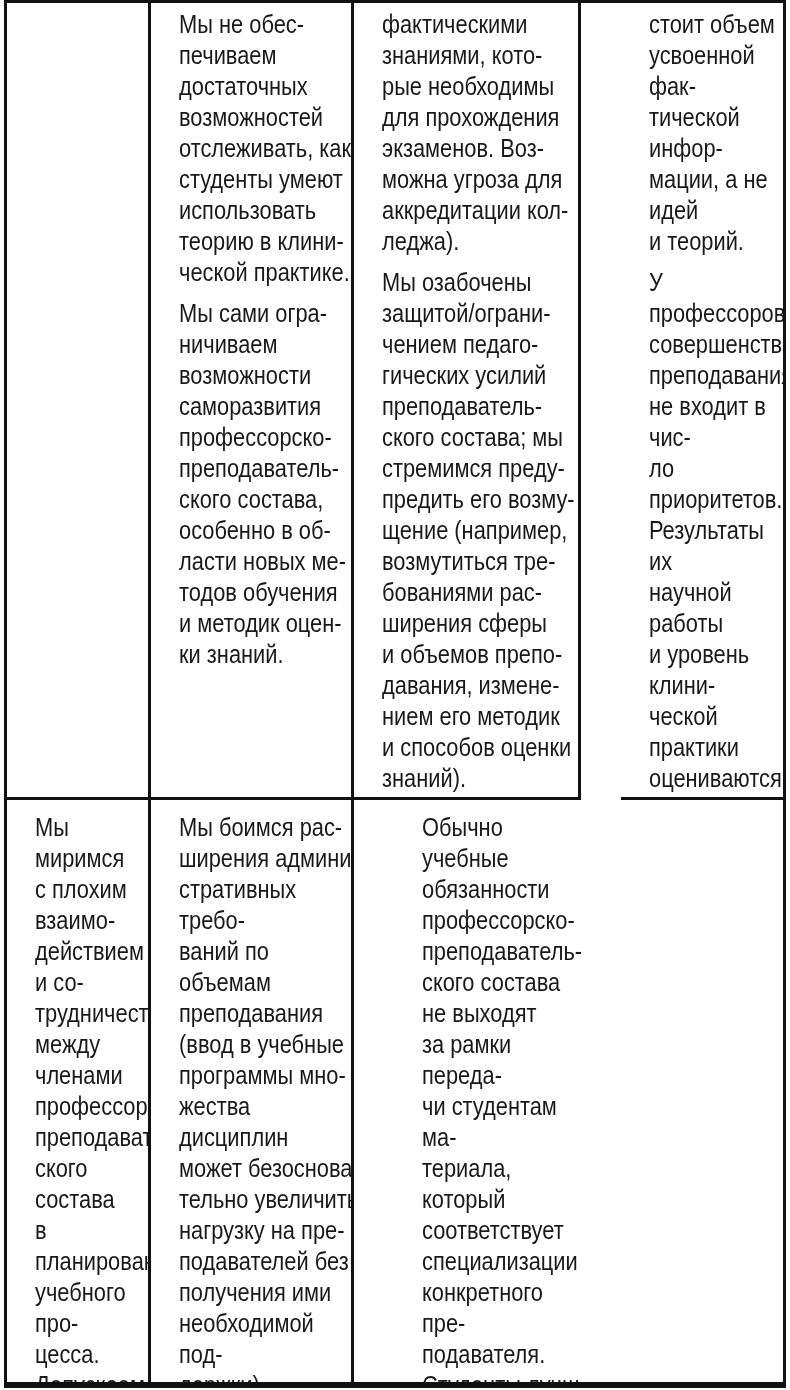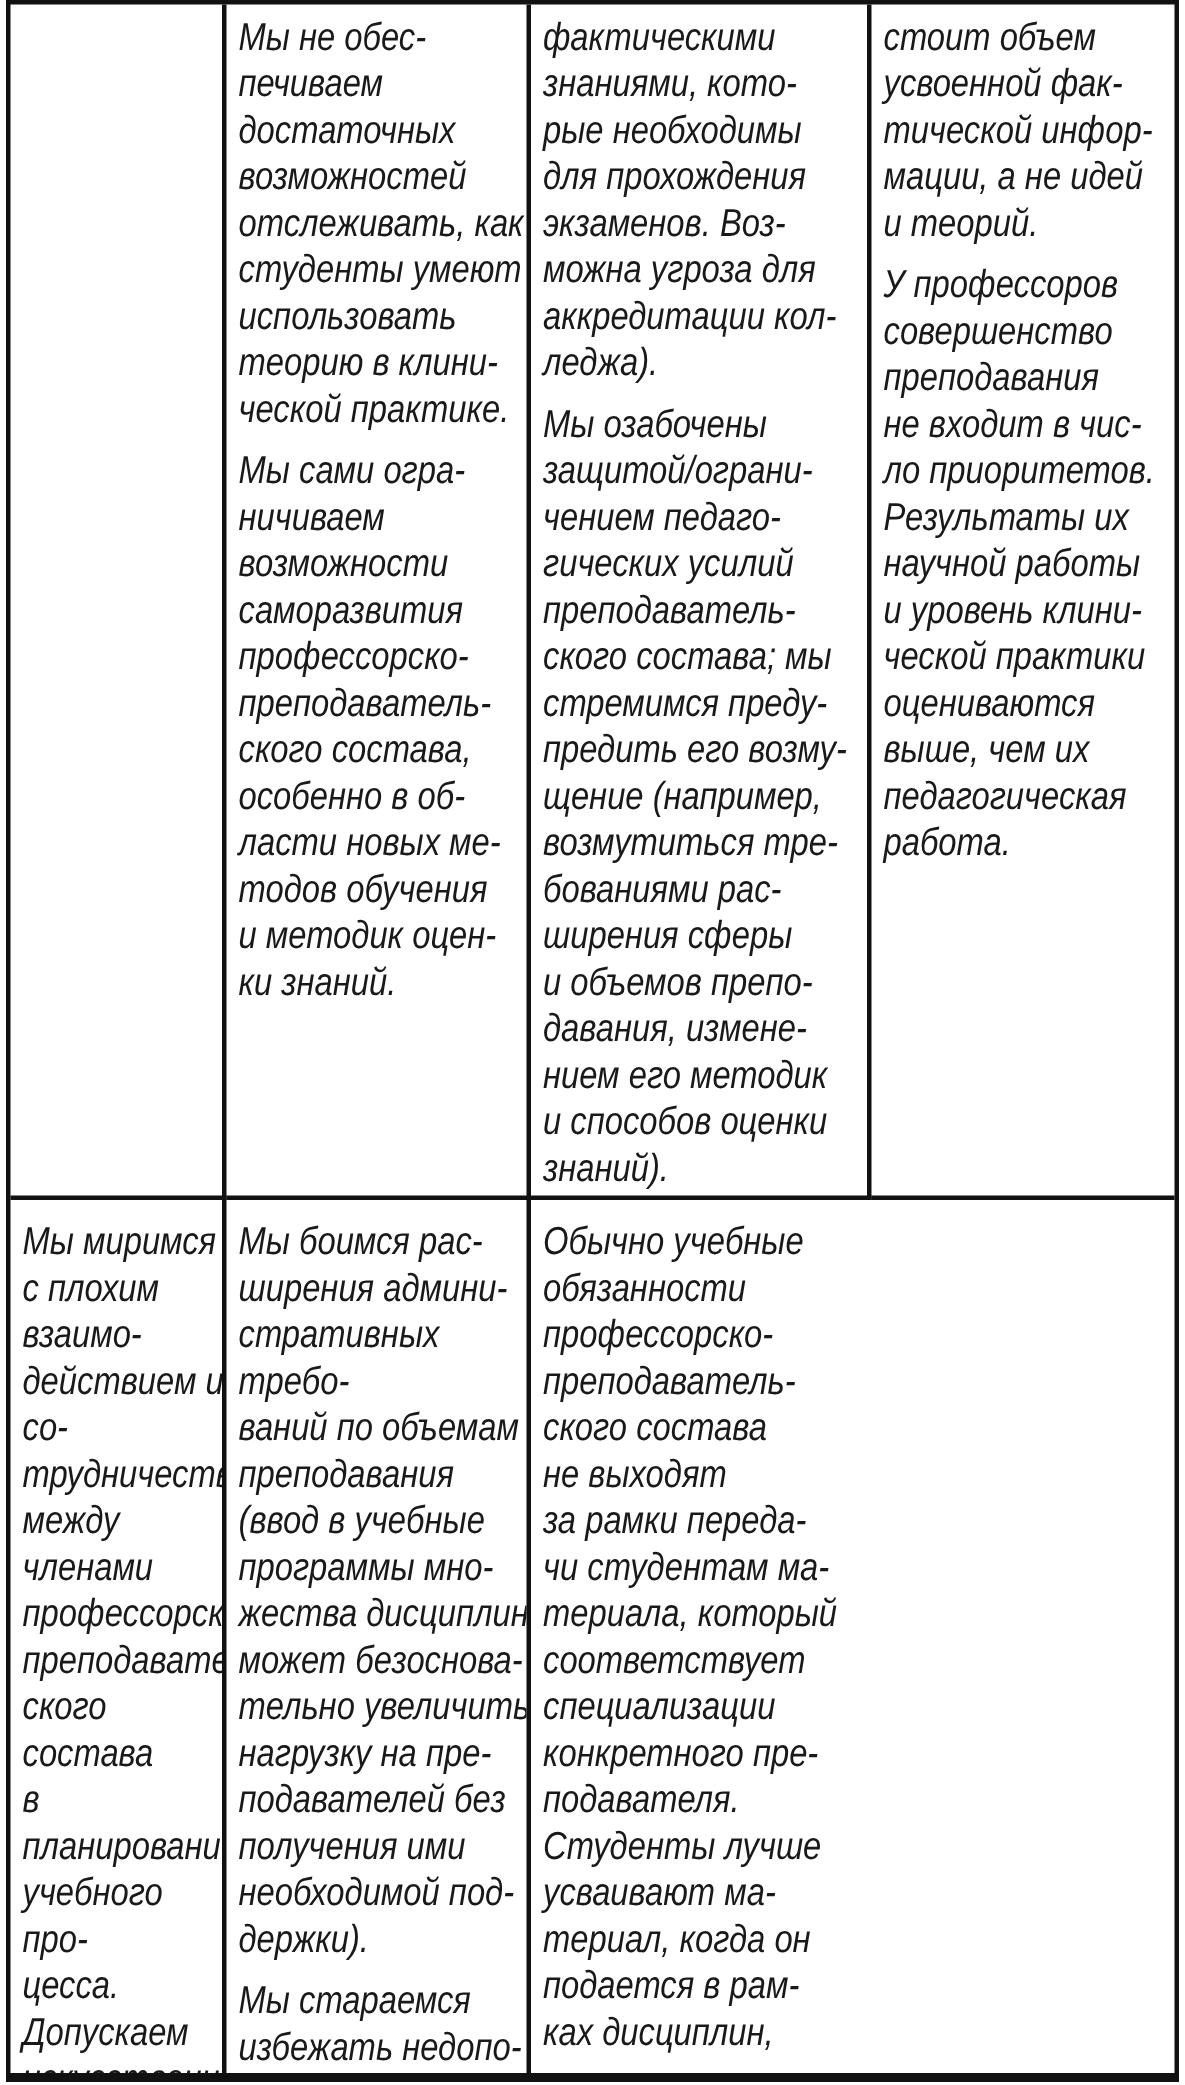--- a/index.html
+++ b/index.html
@@ -25,25 +25,24 @@
     border: 3px solid #111111;
     border-bottom: 6px solid #111111;
     display: grid;
     grid-template-columns: 144px 203px 227px 1fr;
     grid-template-rows: 797px 1fr;
     background: #ffffff;
   }
   .cell {
     box-sizing: border-box;
     border-right: 3px solid #111111;
-    padding: 6px 6px 0 8px;
+    padding: 6px 6px 0 28px;
     overflow: hidden;
-    font-style: italic;
-  }
-  .cell.last-col { border-right: none; }
+  }
+  .cell.last-col { border-right: none; margin-left: 40px; }
   .cell.row-top { border-bottom: 3px solid #111111; }
   .cell.row-bottom { padding-top: 12px; }
   .para, .row-label-text {
     margin: 0 0 10px 0;
     white-space: pre-line;
     font-size: 26px;
     line-height: 31px;
     color: #191919;
     width: 132%;
     transform: scaleX(0.84);

